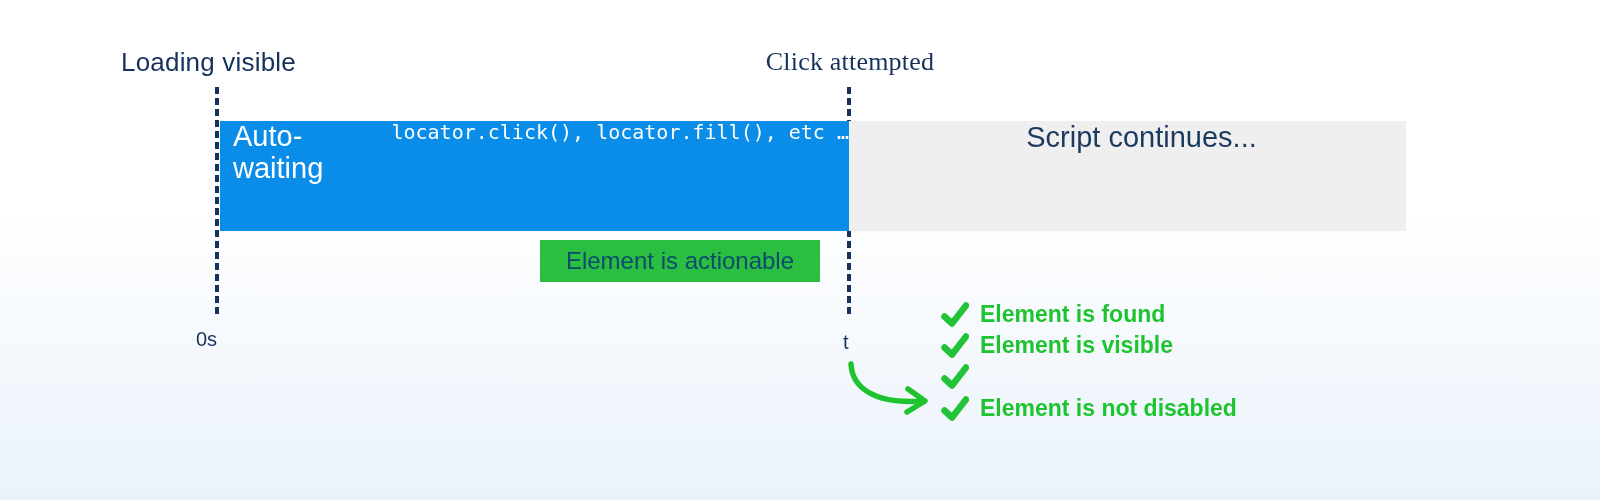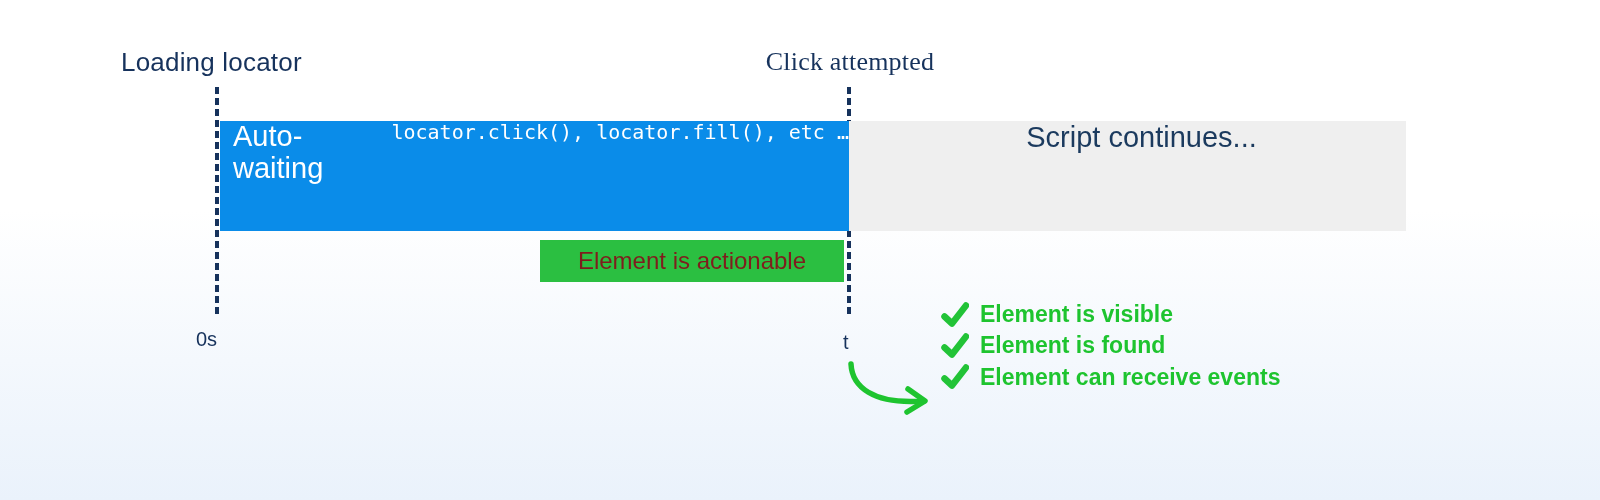--- a/index.html
+++ b/index.html
@@ -73,24 +73,24 @@
   .bar.gray .bar-title {
     color: #1b3a5e;
     font-size: 29px;
     font-weight: 400;
   }
 
   .badge {
     position: absolute;
     left: 540px;
     top: 240px;
-    width: 304px;
+    width: 280px;
     height: 42px;
     background: #2bbf41;
-    color: #7f1d1d;
+    color: #0c4a6e;
     font-size: 24px;
     font-weight: 400;
     display: flex;
     align-items: center;
     justify-content: center;
     white-space: nowrap;
   }
 
   .time-label {
     position: absolute;
@@ -133,21 +133,21 @@
     font-weight: 700;
     color: #1ec42f;
     white-space: nowrap;
   }
 </style>
 </head>
 <body>
 
 <div class="canvas">
 
-  <div class="marker-label left">Loading locator</div>
+  <div class="marker-label left">Loading visible</div>
   <div class="marker-label right">Click attempted</div>
 
   <div class="dashline l1"></div>
   <div class="dashline l2"></div>
 
   <div class="bar blue">
     <div class="bar-title">Auto-waiting</div>
     <div class="bar-code">locator.click(), locator.fill(), etc …</div>
   </div>
 
@@ -168,37 +168,44 @@
   </div>
 
   <div class="checklist">
 
     <div class="check-row">
       <span class="check-icon-box">
         <svg width="28" height="28" viewBox="0 0 28 28">
             <path d="M3.5 15.5 L11 22.5 L25 4.5" fill="none" stroke="#22c337" stroke-width="6.5" stroke-linecap="round" stroke-linejoin="round"></path>
           </svg>
       </span>
+      <span class="check-text">Element is found</span>
+    </div>
+
+    <div class="check-row">
+      <span class="check-icon-box">
+        <svg width="28" height="28" viewBox="0 0 28 28">
+            <path d="M3.5 15.5 L11 22.5 L25 4.5" fill="none" stroke="#22c337" stroke-width="6.5" stroke-linecap="round" stroke-linejoin="round"></path>
+          </svg>
+      </span>
       <span class="check-text">Element is visible</span>
     </div>
 
-    <div class="check-row">
-      <span class="check-icon-box">
-        <svg width="28" height="28" viewBox="0 0 28 28">
-            <path d="M3.5 15.5 L11 22.5 L25 4.5" fill="none" stroke="#22c337" stroke-width="6.5" stroke-linecap="round" stroke-linejoin="round"></path>
-          </svg>
-      </span>
-      <span class="check-text">Element is found</span>
-    </div>
-
-
-    <div class="check-row">
-      <span class="check-icon-box">
-        <svg width="28" height="28" viewBox="0 0 28 28">
-            <path d="M3.5 15.5 L11 22.5 L25 4.5" fill="none" stroke="#22c337" stroke-width="6.5" stroke-linecap="round" stroke-linejoin="round"></path>
-          </svg>
-      </span>
-      <span class="check-text">Element can receive events</span>
-    </div>
-
+
+    <div class="check-row">
+      <span class="check-icon-box">
+        <svg width="28" height="28" viewBox="0 0 28 28">
+            <path d="M3.5 15.5 L11 22.5 L25 4.5" fill="none" stroke="#22c337" stroke-width="6.5" stroke-linecap="round" stroke-linejoin="round"></path>
+          </svg>
+      </span>
+    </div>
+
+    <div class="check-row">
+      <span class="check-icon-box">
+        <svg width="28" height="28" viewBox="0 0 28 28">
+            <path d="M3.5 15.5 L11 22.5 L25 4.5" fill="none" stroke="#22c337" stroke-width="6.5" stroke-linecap="round" stroke-linejoin="round"></path>
+          </svg>
+      </span>
+      <span class="check-text">Element is not disabled</span>
+    </div>
 
   </div>
 </div>
 
 </body></html>

